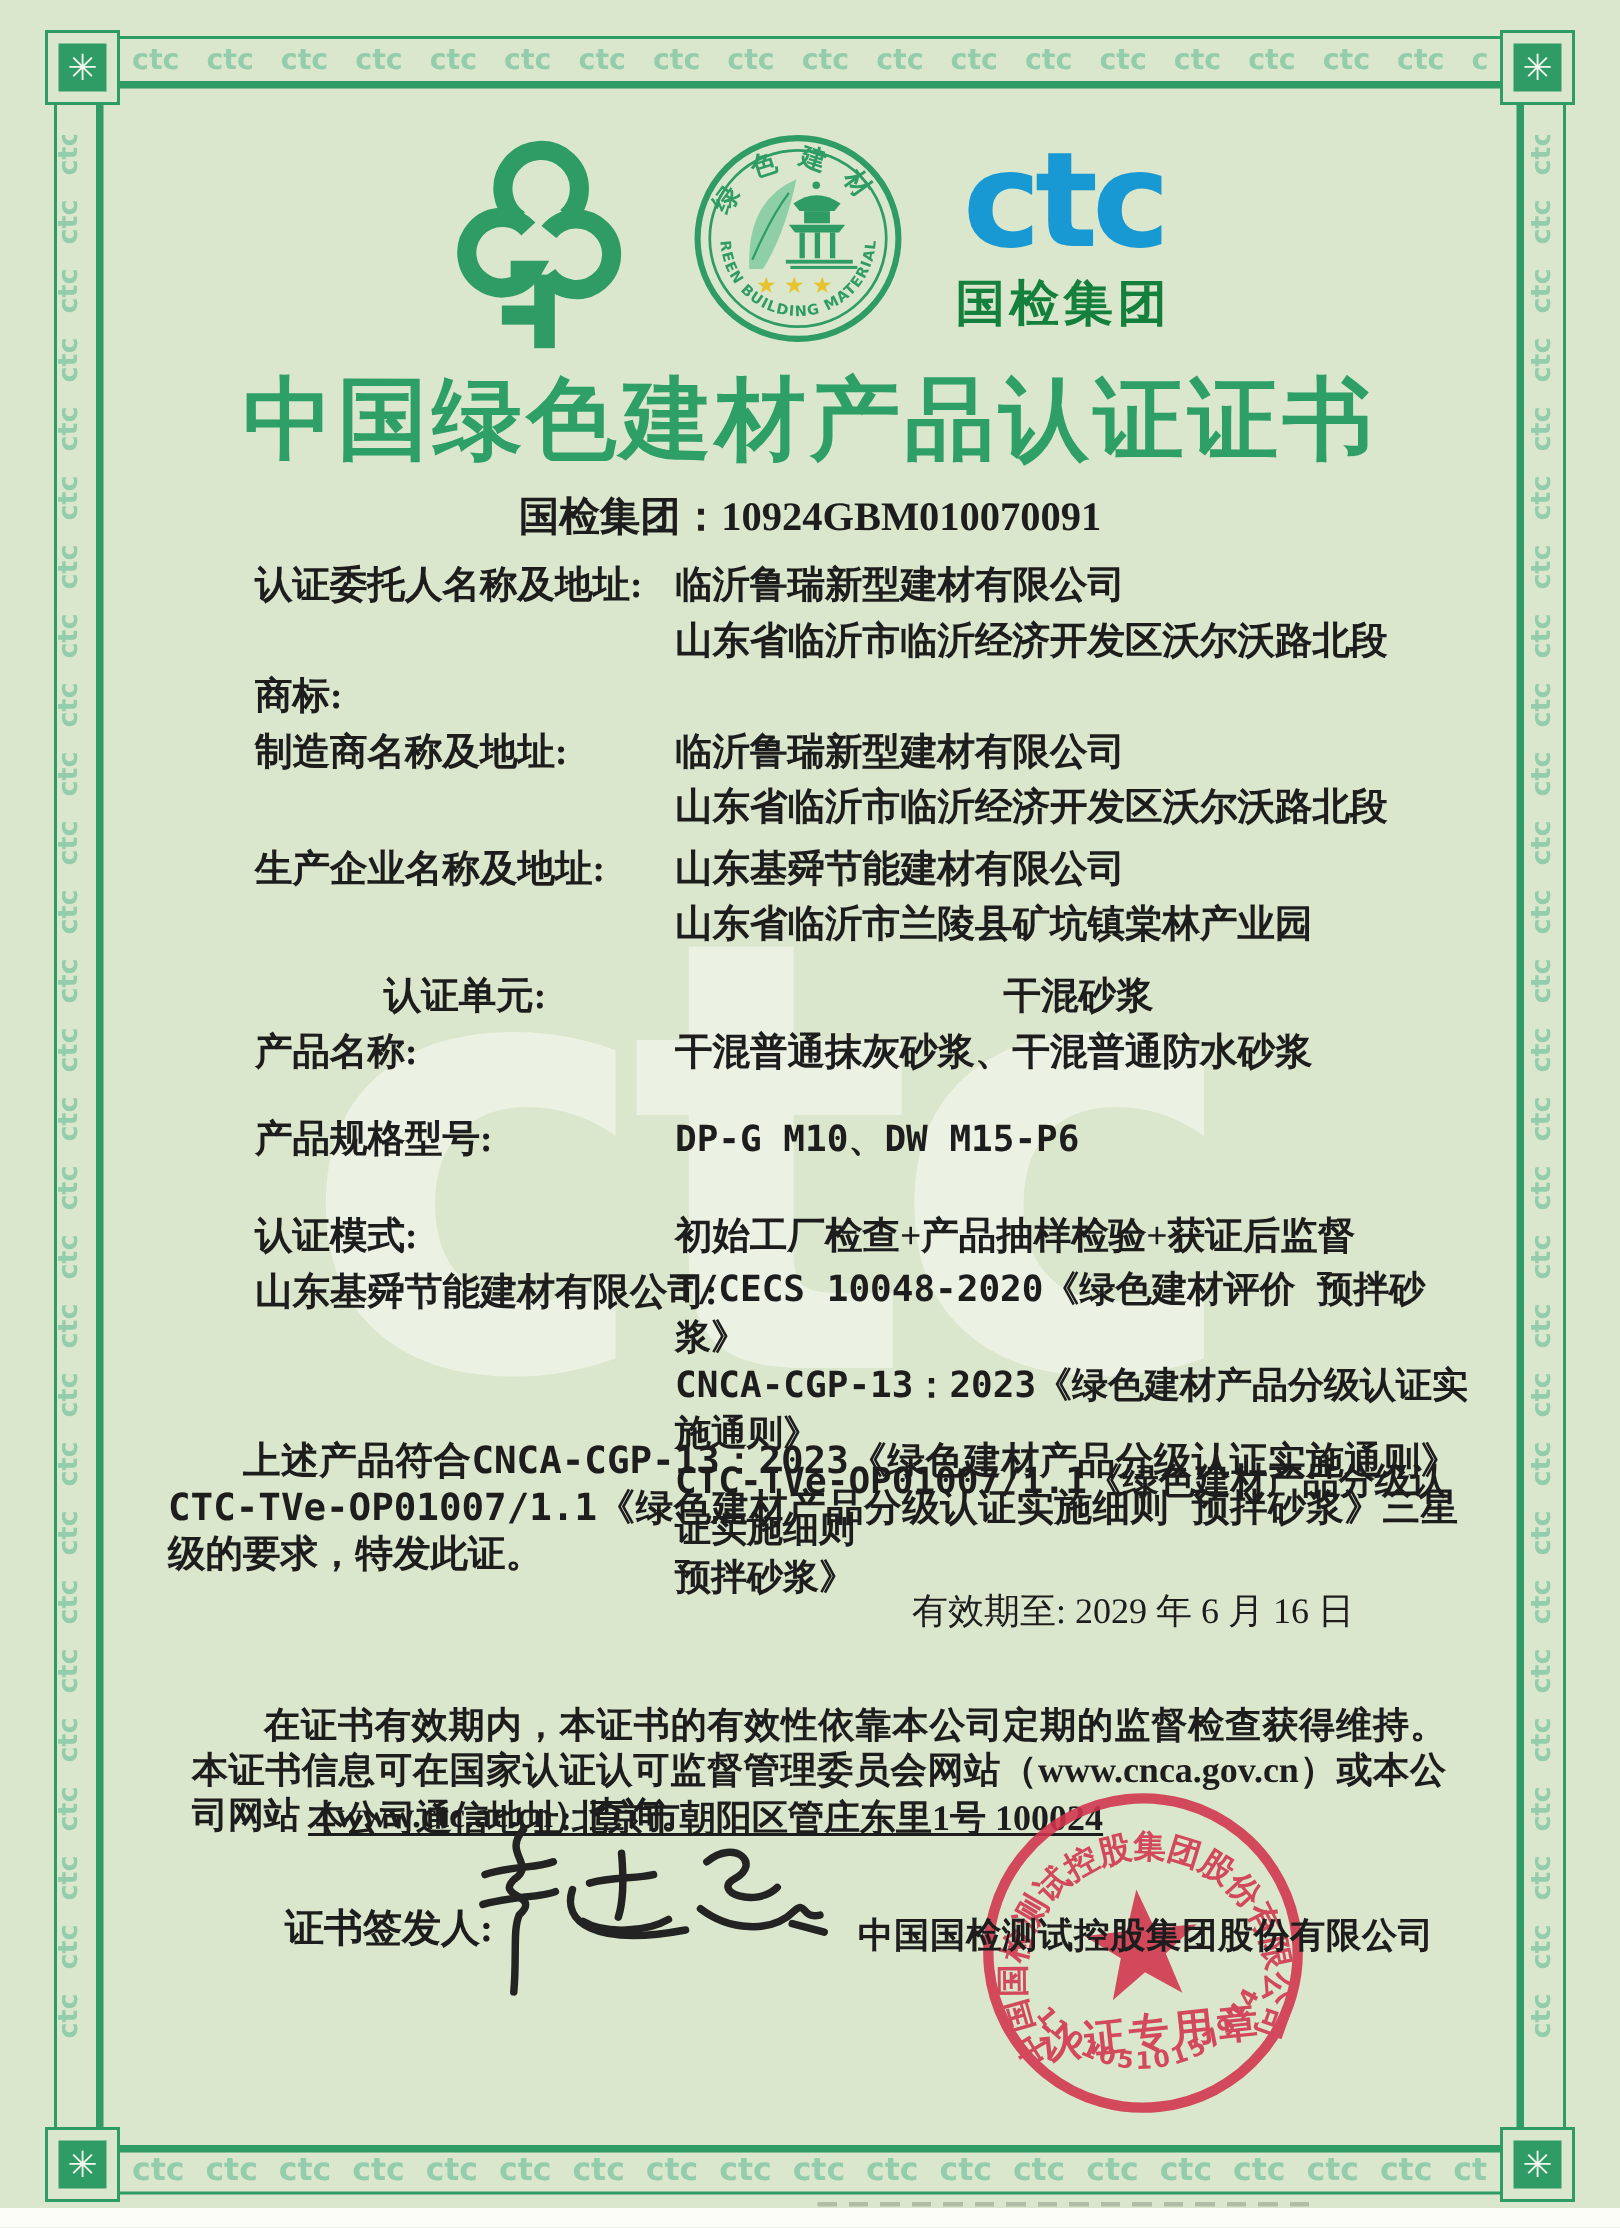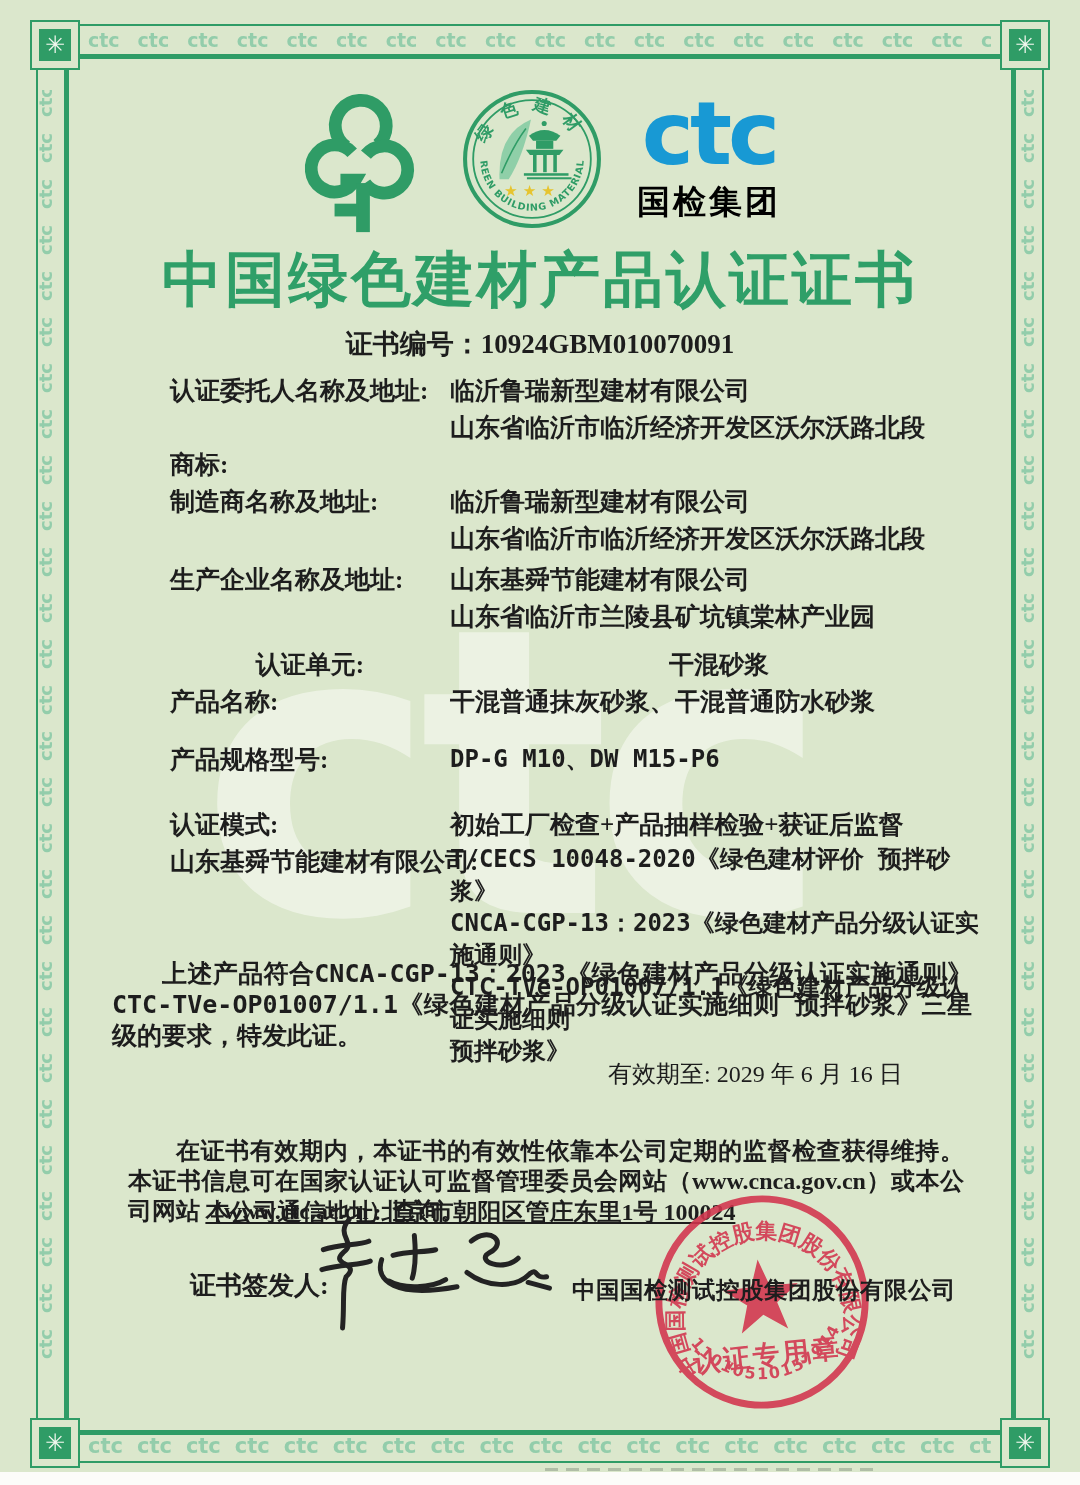--- a/index.html
+++ b/index.html
@@ -37,21 +37,21 @@
              font-size:400px;line-height:1;letter-spacing:-18px;color:rgba(249,252,245,0.55);
              user-select:none;}
 
   
   .logo-row{position:absolute;top:86px;left:0;right:0;display:flex;justify-content:center;
             align-items:flex-start;gap:34px;z-index:3;}
   .ctc-logo{display:flex;flex-direction:column;align-items:center;margin-top:6px;}
   .ctc-word{font-family:"DejaVu Sans","Liberation Sans",sans-serif;font-weight:800;
             font-size:88px;line-height:0.95;letter-spacing:-4px;color:#1899d4;}
   .ctc-sub{font-family:"DejaVu Sans","Liberation Sans",sans-serif;font-weight:800;
-           font-size:33px;color:#000000;letter-spacing:3px;margin-top:4px;}
+           font-size:33px;color:#15803d;letter-spacing:3px;margin-top:4px;}
   .cert-title{position:absolute;top:240px;left:0;right:0;text-align:center;z-index:3;
               font-size:60px;font-weight:bold;color:#2f9f68;letter-spacing:3px;}
   .cert-no{position:absolute;top:326px;left:0;right:0;text-align:center;z-index:3;
            font-size:27px;font-weight:bold;}
 
   
   .fields{position:absolute;top:372px;left:170px;right:92px;z-index:3;}
   .frow{display:grid;grid-template-columns:280px 1fr;align-items:start;}
   .flabel{font-size:25px;font-weight:bold;line-height:37px;white-space:nowrap;}
   .fvalue{font-size:25px;font-weight:bold;line-height:37px;}
@@ -253,21 +253,21 @@
     </svg>
 
     <div class="ctc-logo">
       <div class="ctc-word">ctc</div>
       <div class="ctc-sub">国检集团</div>
     </div>
   </div>
 
   <div class="cert-title">中国绿色建材产品认证证书</div>
   <div class="cert-no">
-    <span>证书编号：</span><span>10924GBM010070091</span>
+    <span>国检集团：</span><span>10924GBM010070091</span>
   </div>
 
   <div class="fields">
     <div class="frow">
       <div class="flabel">认证委托人名称及地址:</div>
       <div class="fvalue">
         <div class="fline">临沂鲁瑞新型建材有限公司</div>
         <div class="fline">山东省临沂市临沂经济开发区沃尔沃路北段</div>
       </div>
     </div>

